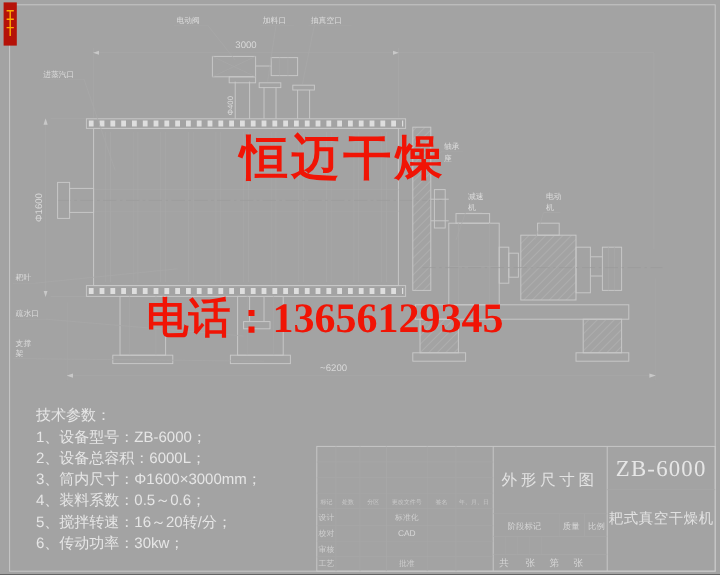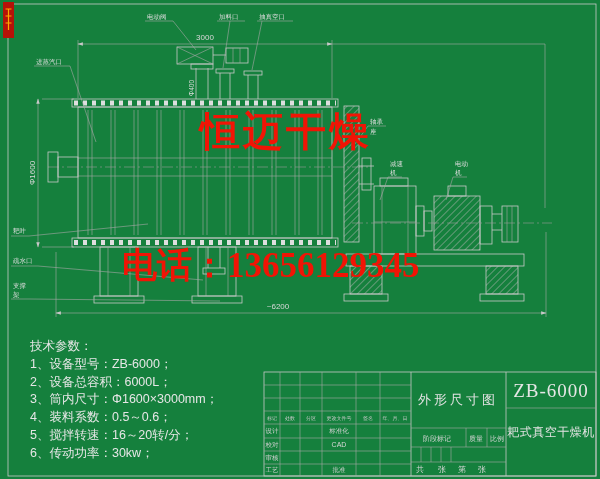--- a/index.html
+++ b/index.html
@@ -1,16 +1,16 @@
 <!DOCTYPE html>
 <html><head>
 <meta charset="utf-8">
 <style>
   html,body{margin:0;padding:0;background:#000;}
-  .page{position:relative;width:600px;height:479px;background:#15803d;overflow:hidden;
+  .page{position:relative;width:600px;height:479px;background:#a3a3a3;overflow:hidden;
         font-family:"Liberation Sans",sans-serif;}
   svg{display:block;}
   .ln{stroke:#c8c8c8;stroke-width:.8;fill:none;}
   .lt{stroke:#a8a8a8;stroke-width:.6;fill:none;}
   .cl{stroke:#9a9a9a;stroke-width:.6;fill:none;stroke-dasharray:11 3 2 3;}
   .boltline{stroke:#dedede;stroke-width:5;stroke-dasharray:4 5;fill:none;}
   .hatched{fill:url(#hatch);stroke:#c8c8c8;stroke-width:.8;}
   text{fill:#dcdcdc;font-family:"Liberation Sans",sans-serif;}
   .lbl{font-size:6.5px;}
   .dim{font-size:8px;fill:#d8d8d8;}

